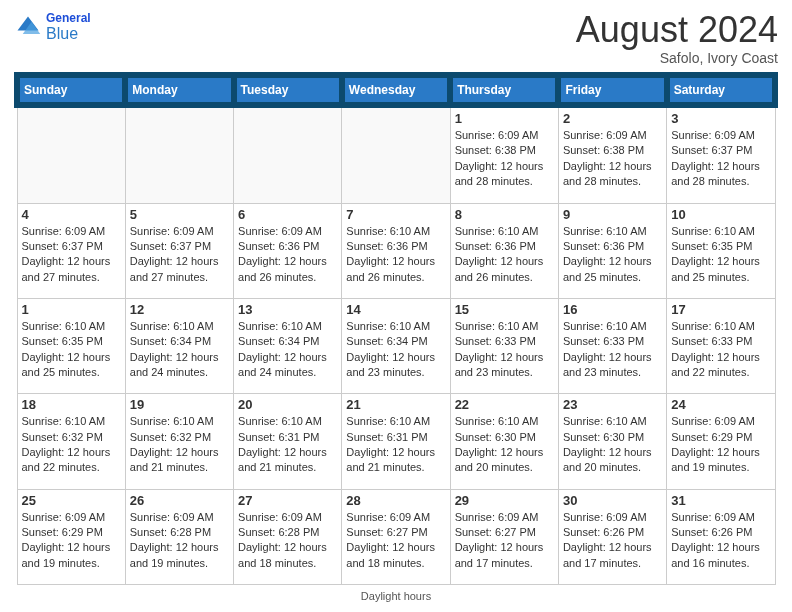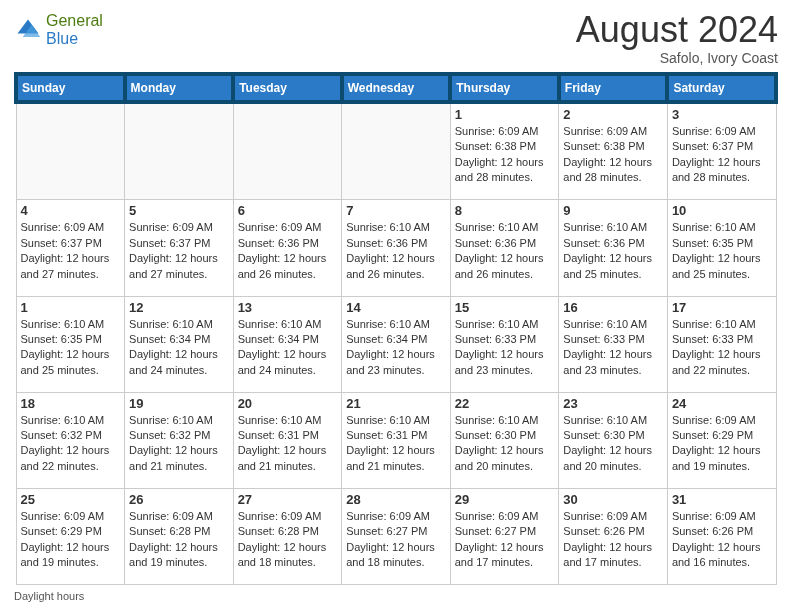--- a/index.html
+++ b/index.html
@@ -27,23 +27,23 @@
       display: flex;
       align-items: center;
       gap: 4px;
     }
     .logo-text {
       display: flex;
       flex-direction: column;
       line-height: 1.1;
     }
     .logo-general {
-      font-size: 16px;
-      font-weight: normal;
-      color: #4d7c0f;
+      font-size: 12px;
+      font-weight: bold;
+      color: #1d4ed8;
     }
     .logo-blue {
       font-size: 16px;
       font-weight: normal;
       color: #2a7ac7;
     }
     .logo-icon {
       width: 28px;
       height: 28px;
     }
@@ -69,21 +69,21 @@
       width: 100%;
       table-layout: fixed;
     }
     .calendar th {
       background: #2a7ac7;
       color: #fff;
       font-size: 12px;
       font-weight: bold;
       padding: 5px 4px;
       text-align: left;
-      border: 4px solid #0c4a6e;
+      border: 6px solid #0c4a6e;
     }
     .calendar td {
       border: 1px solid #ccc;
       vertical-align: top;
       padding: 3px 4px;
       font-size: 9.5px;
       color: #333;
       height: 80px;
       width: calc(100% / 7);
     }
@@ -99,21 +99,21 @@
     }
     .day-info {
       font-size: 11px;
       color: #333;
       line-height: 1.4;
     }
     .footer-note {
       margin-top: 5px;
       font-size: 11px;
       color: #555;
-      text-align: left;
+      text-align: center;
     }
   </style>
 </head>
 <body>
 
 <div class="page">
   <div class="top-section">
     <div class="logo">
       <svg class="logo-icon" viewBox="0 0 32 32">
         <polygon points="16,4 28,20 4,20" fill="#2a7ac7"></polygon>

